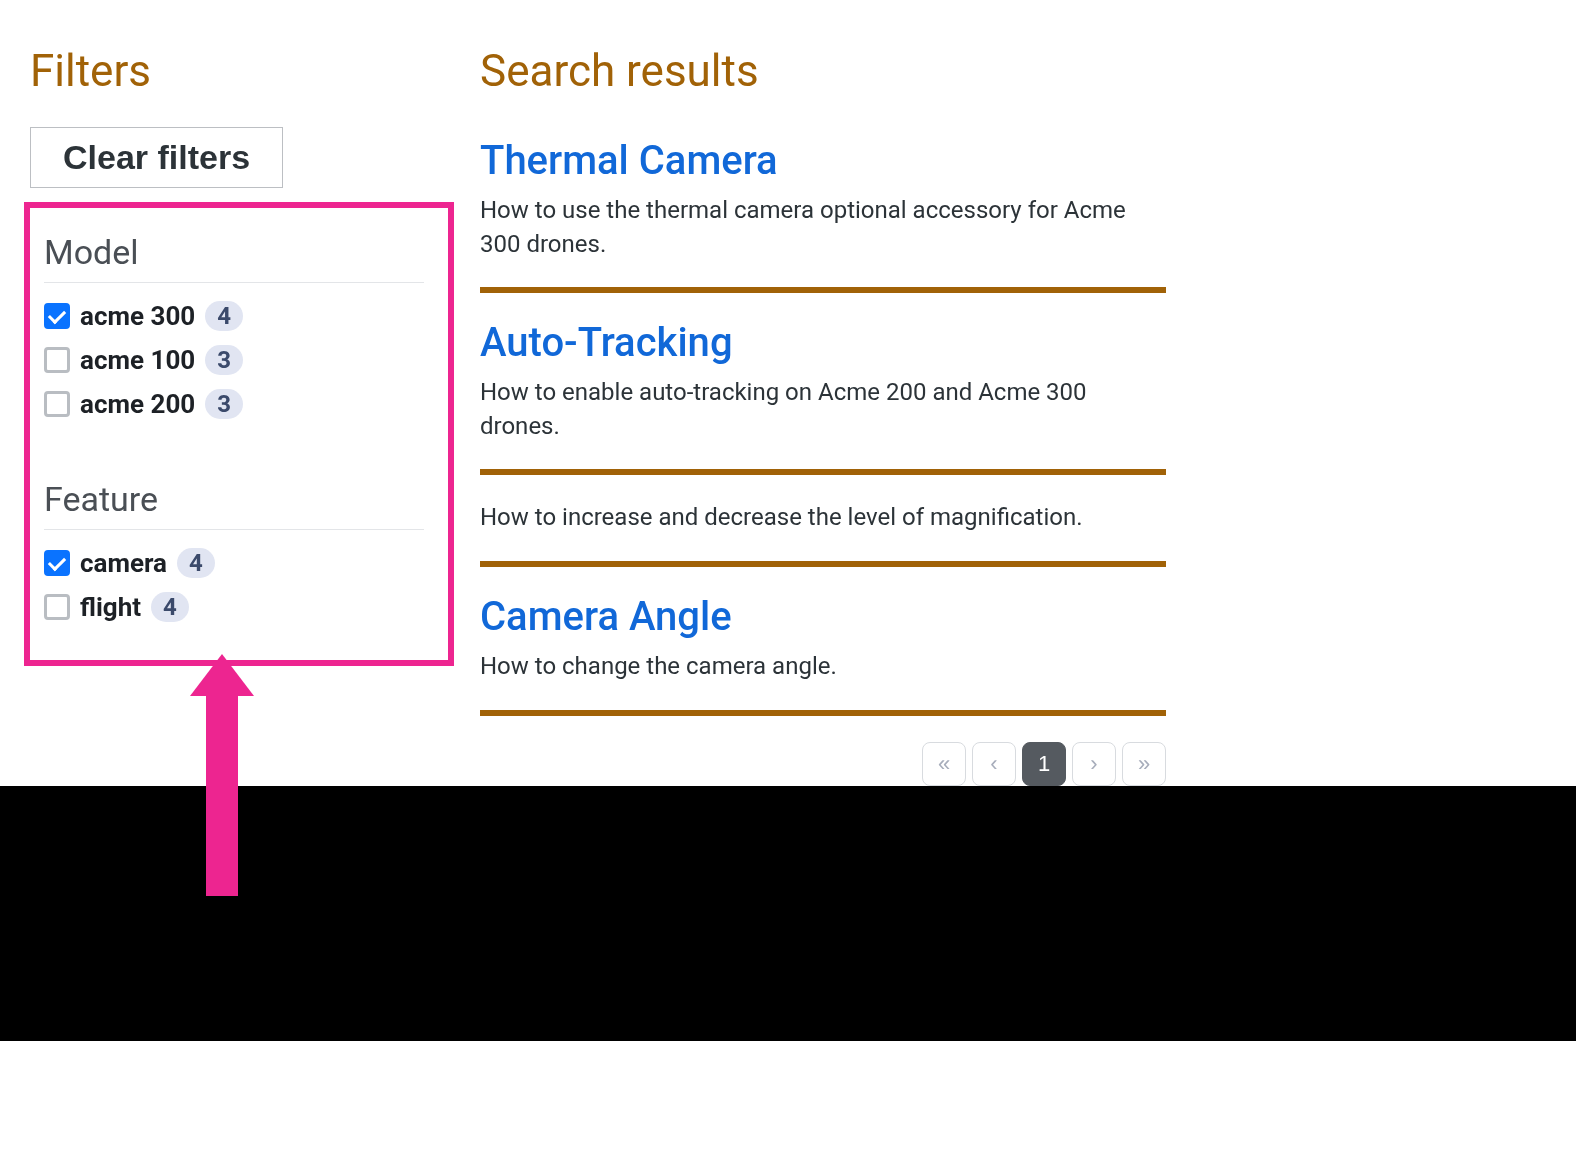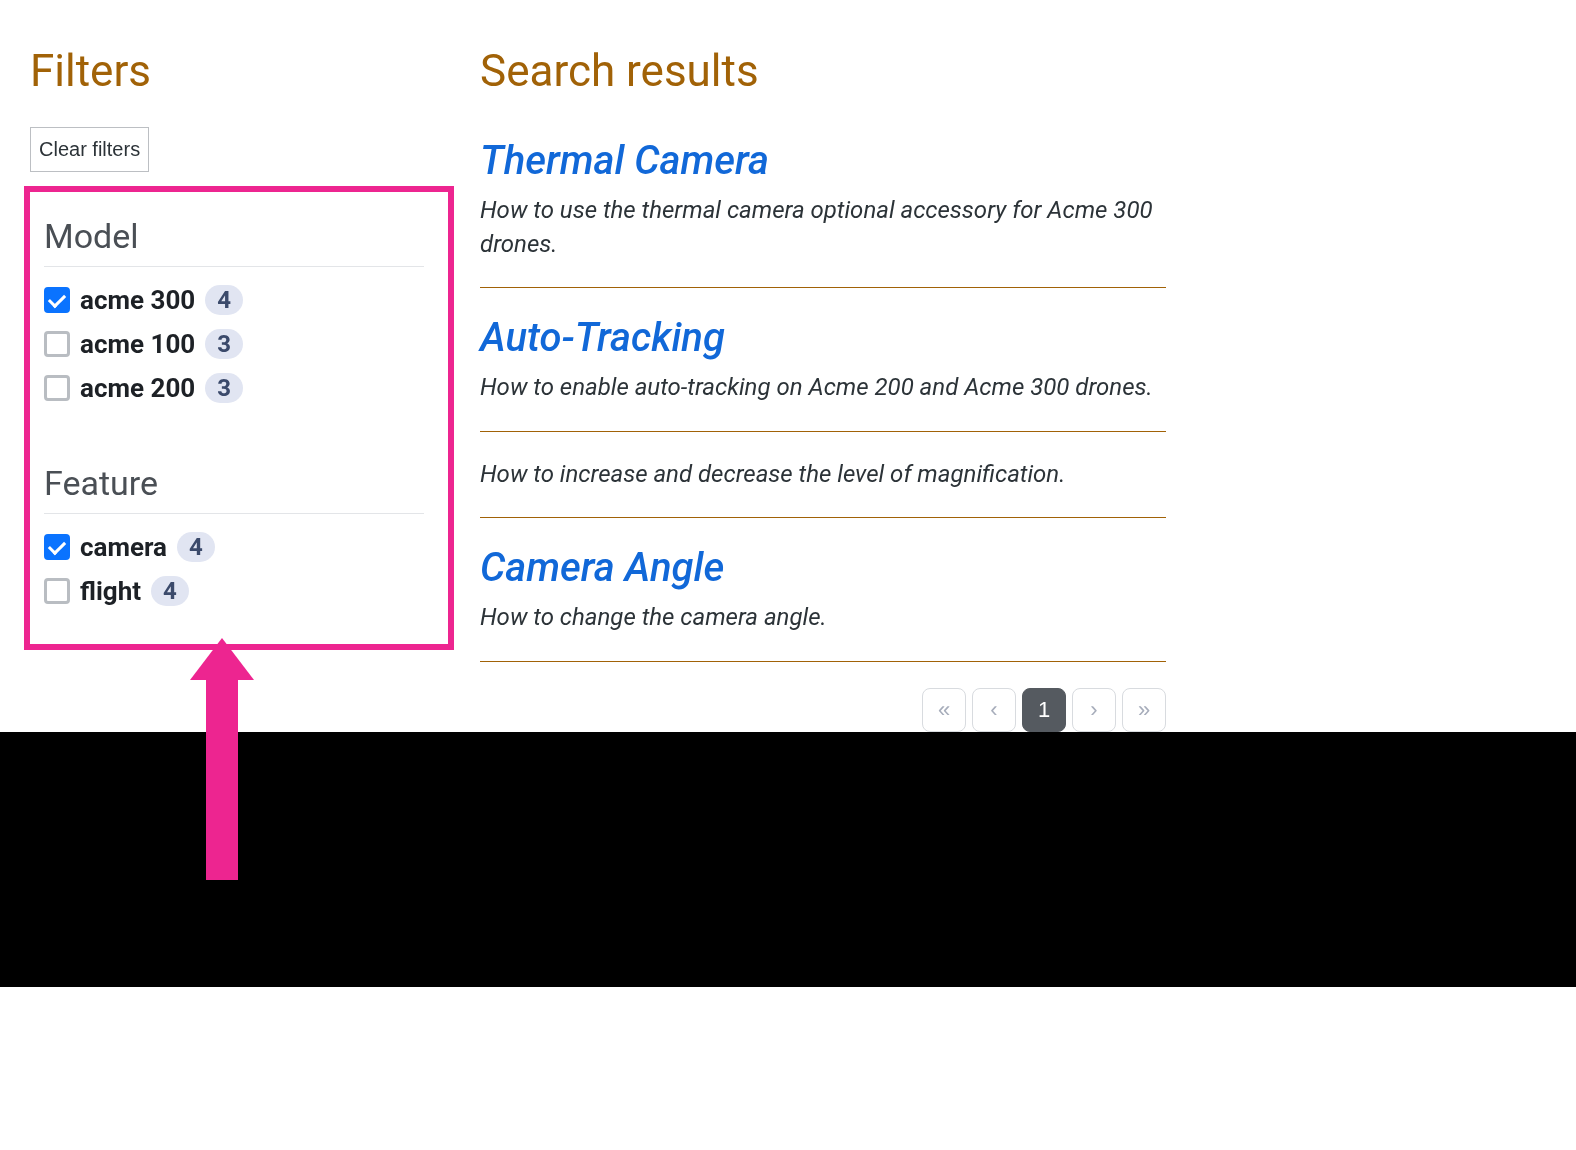--- a/index.html
+++ b/index.html
@@ -1,35 +1,35 @@
 <!DOCTYPE html>
 <html><head>
   <meta charset="utf-8">
   <style>
     * { box-sizing: border-box; margin: 0; padding: 0; }
     body { font-family: -apple-system, BlinkMacSystemFont, "Segoe UI", Roboto, Helvetica, Arial, sans-serif; background: #fff; color: #2c3338; width: 1576px; }
     .page { display: flex; padding: 45px 30px 0 30px; gap: 30px; }
     .sidebar { width: 420px; flex-shrink: 0; }
     .main { flex: 1; padding-right: 380px; }
     h2.filters-title, h2.results-title { font-size: 44px; font-weight: 400; color: #a16207; margin-bottom: 30px; }
-    .clear-btn { border: 1px solid #bcbfc3; background: #fff; font-size: 20px; color: #2c3338; padding: 10px 8px; cursor: pointer; }
+    .clear-btn { border: 1px solid #bcbfc3; background: #fff; font-size: 34px; color: #2c3338; padding: 10px 32px; cursor: pointer; font-weight: bold; }
     .facet-box { border: 6px solid #ed2590; padding: 12px 24px 24px 14px; margin-top: 14px; position: relative; width: 430px; margin-left: -6px; }
     .facet-group { margin-top: 12px; }
     .facet-group + .facet-group { margin-top: 60px; }
     .facet-title { font-size: 34px; font-weight: 400; color: #4a4f55; border-bottom: 1px solid #e3e5e8; padding-bottom: 10px; margin-bottom: 18px; }
     .facet-item { display: flex; align-items: center; gap: 10px; margin-bottom: 14px; cursor: pointer; }
     .check { width: 26px; height: 26px; border: 3px solid #b9bdc2; border-radius: 4px; display: inline-flex; align-items: center; justify-content: center; flex-shrink: 0; background: #fff; }
     .check.checked { background: #0a73ff; border-color: #0a73ff; }
     .check.checked::after { content: ""; display: block; width: 7px; height: 13px; border: solid #fff; border-width: 0 3px 3px 0; transform: rotate(45deg); margin-top: -3px; }
     .facet-label { font-size: 26px; font-weight: 700; color: #1d2126; }
     .count-badge { background: #e1e5f2; color: #3b4a6b; font-weight: 700; font-size: 24px; border-radius: 999px; padding: 1px 12px; min-width: 30px; text-align: center; }
     .arrow-wrap { position: absolute; left: 160px; top: 100%; display: flex; flex-direction: column; align-items: center; margin-top: -6px; }
     .arrow-head { width: 0; height: 0; border-left: 32px solid transparent; border-right: 32px solid transparent; border-bottom: 42px solid #ed2590; }
     .arrow-shaft { width: 32px; height: 200px; background: #ed2590; }
-    .result { border-bottom: 1px solid #a16207; padding: 0 0 26px 0; margin-bottom: 26px; margin-top: 20px; font-style: italic; }
+    .result { border-bottom: 6px solid #a16207; padding: 0 0 26px 0; margin-bottom: 26px; margin-top: 20px; }
     .result:first-of-type { margin-top: 40px; }
     .result-title { font-size: 40px; font-weight: 500; color: #1168d8; margin-bottom: 10px; cursor: pointer; }
     .result-desc { font-size: 24px; color: #2c3338; line-height: 1.4; }
     .pagination { display: flex; gap: 6px; justify-content: flex-end; margin-top: 20px; }
     .pg { width: 44px; height: 44px; border: 1px solid #d8dbdf; border-radius: 8px; background: #fff; color: #a7adbb; font-size: 22px; display: inline-flex; align-items: center; justify-content: center; cursor: pointer; }
     .pg.active { background: #555a60; color: #fff; border-color: #555a60; }
     .bottom-bar { background: #000; height: 255px; width: 100%; margin-top: 0; }
   </style>
 </head>
 <body>

